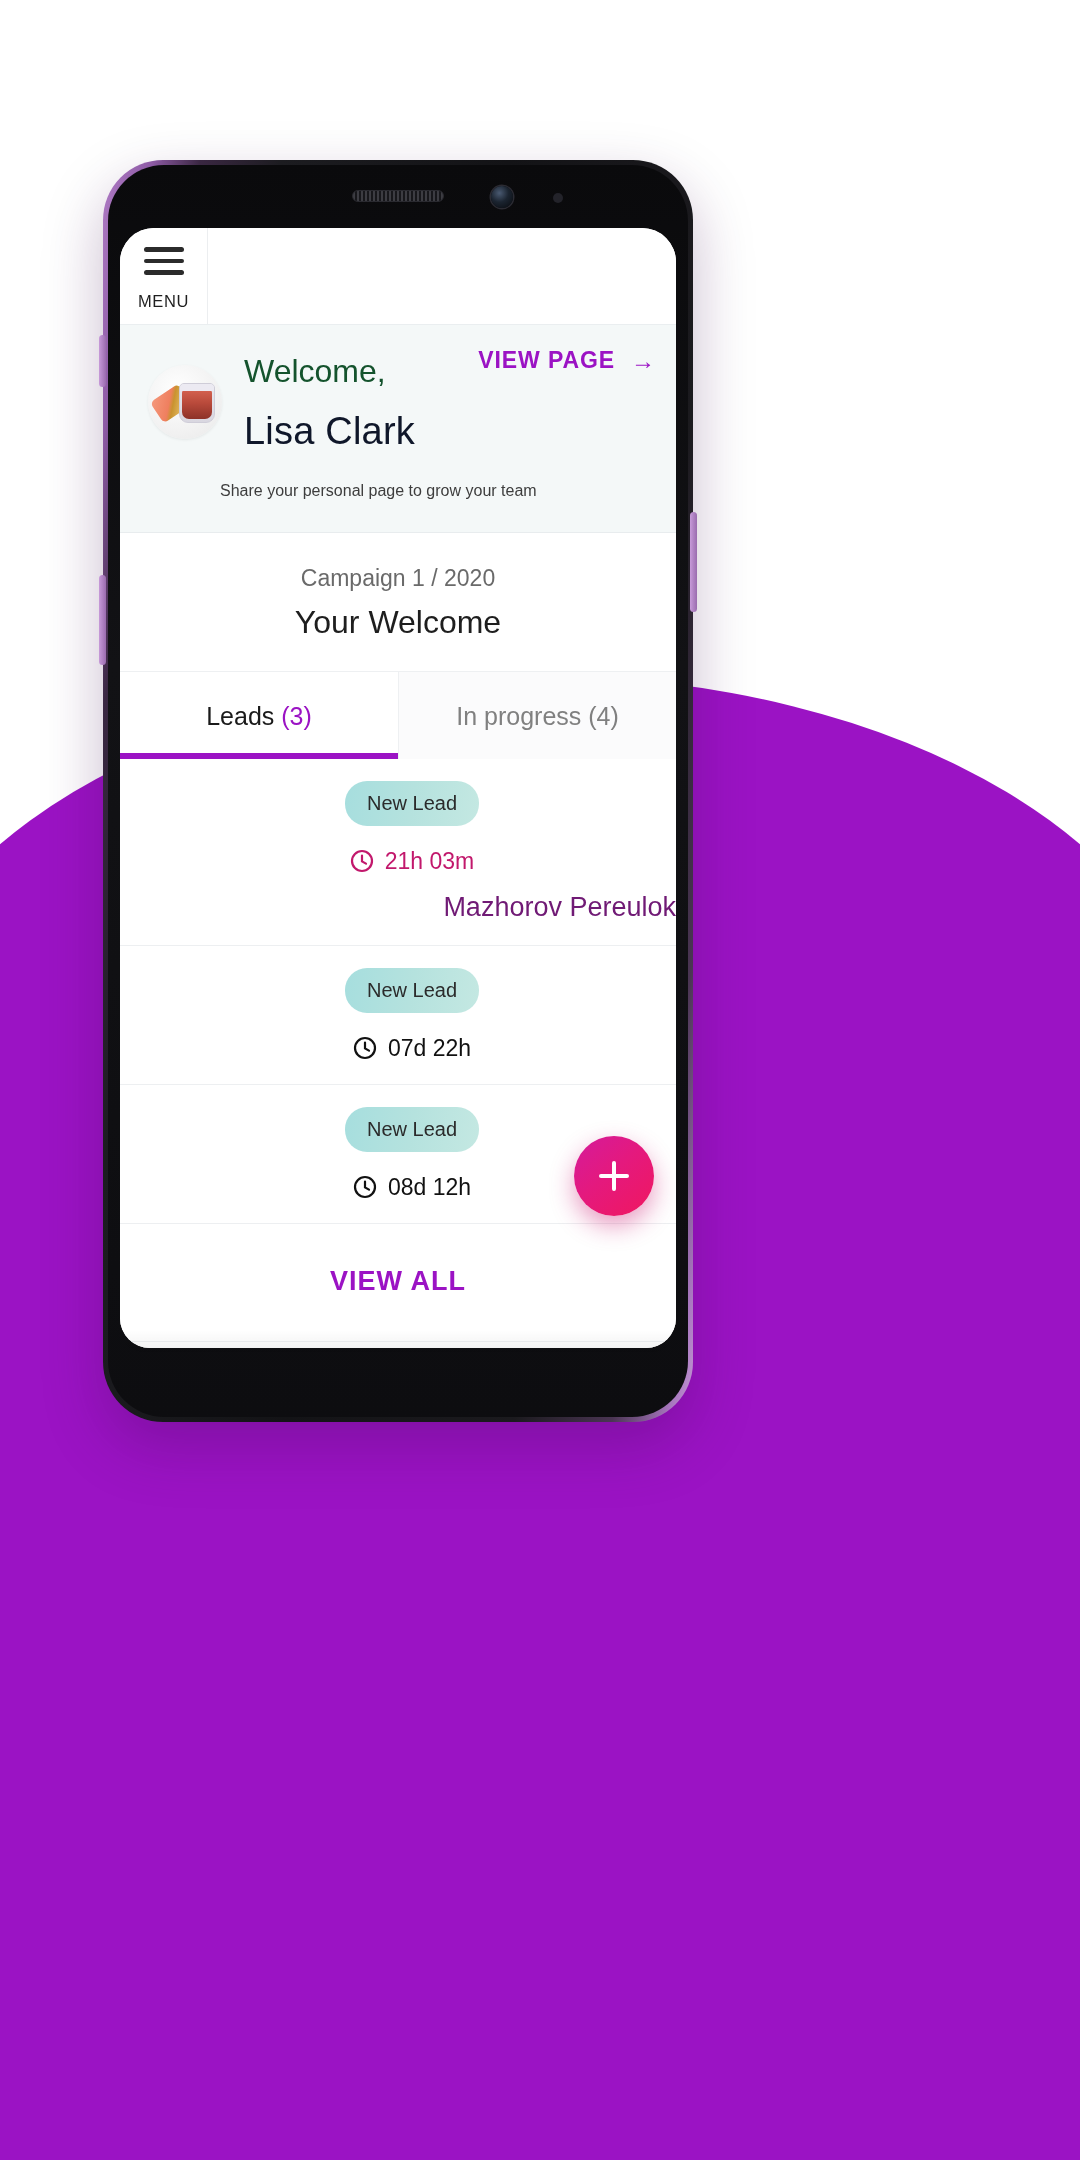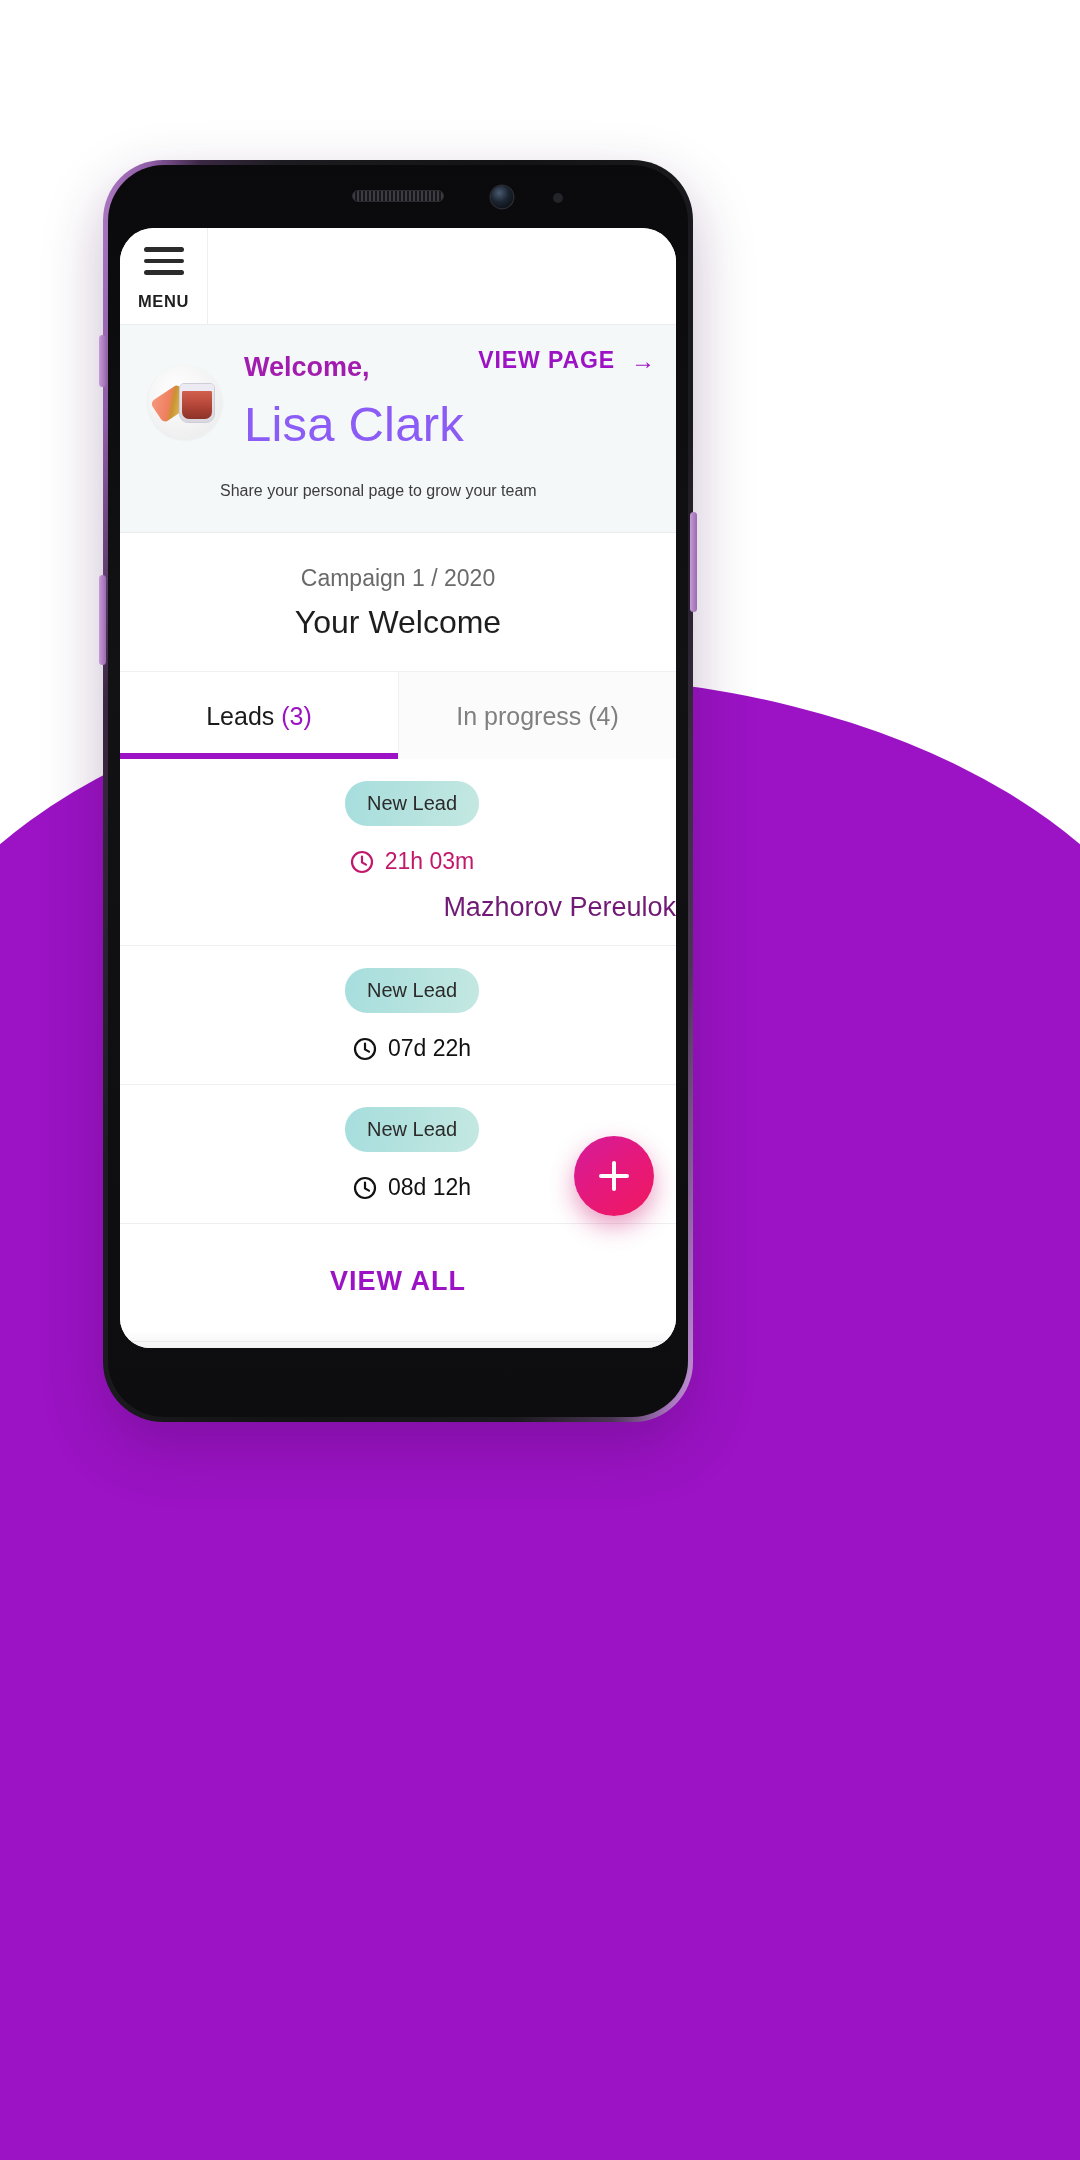--- a/index.html
+++ b/index.html
@@ -97,21 +97,21 @@
     display: flex; flex-direction: column;
     align-items: center; justify-content: center;
     gap: 9px;
     border-right: 1px solid #eceef0;
     padding-top: 6px;
   }
   .burger { display:flex; flex-direction:column; gap:7px; }
   .burger i { display:block; width: 40px; height: 4.5px; border-radius:3px; background:#2b2b2b; }
   .menu-label {
     font-size: 16.5px; letter-spacing: .6px; color: #1f1f1f;
-    font-weight: 700; margin-top: 8px;
+    font-weight: 400; margin-top: 8px;
   }
 
   
   .welcome {
     background: #f4f8f8;
     border-top: 1px solid #eaeef0;
     border-bottom: 1px solid #e8ecee;
     padding: 26px 0 30px 0;
     position: relative;
   }
@@ -143,22 +143,22 @@
     content:''; position:absolute; left:2px; right:2px; top: 6px; bottom: 3px;
     background: linear-gradient(180deg,#d4614f 0%, #b94a3b 45%, #8d3228 100%);
     border-radius: 3px 3px 7px 7px;
   }
   .av-jar::before {
     content:''; position:absolute; left:-1px; right:-1px; top: 0; height: 7px;
     background: #eceaf2; z-index:2;
   }
 
   .welcome-text { flex: 1 1 auto; padding-left: 22px; min-width:0; }
-  .w-hello { font-size: 27px; color: #a21caf; font-weight: 700; line-height: 1.25; }
-  .w-name { font-size: 49px; color: #8b5cf6; font-weight: 400; line-height: 1.3; margin-top: 8px; letter-spacing: .2px;}
+  .w-hello { font-size: 32px; color: #14532d; font-weight: 400; line-height: 1.25; }
+  .w-name { font-size: 38px; color: #0f172a; font-weight: 400; line-height: 1.3; margin-top: 16px; letter-spacing: .2px;}
   .view-page {
     position: absolute; right: 0px; top: 22px;
     display: flex; align-items: center; gap: 16px;
     color: #9b13c4; font-weight: bold;
     font-size: 23px; letter-spacing: .9px;
     padding-right: 20px;
   }
   .arrow-right { font-size: 24px; line-height: 1; }
   .w-sub {
     font-size: 16px; color: #3d3d3d; font-weight: 400;

